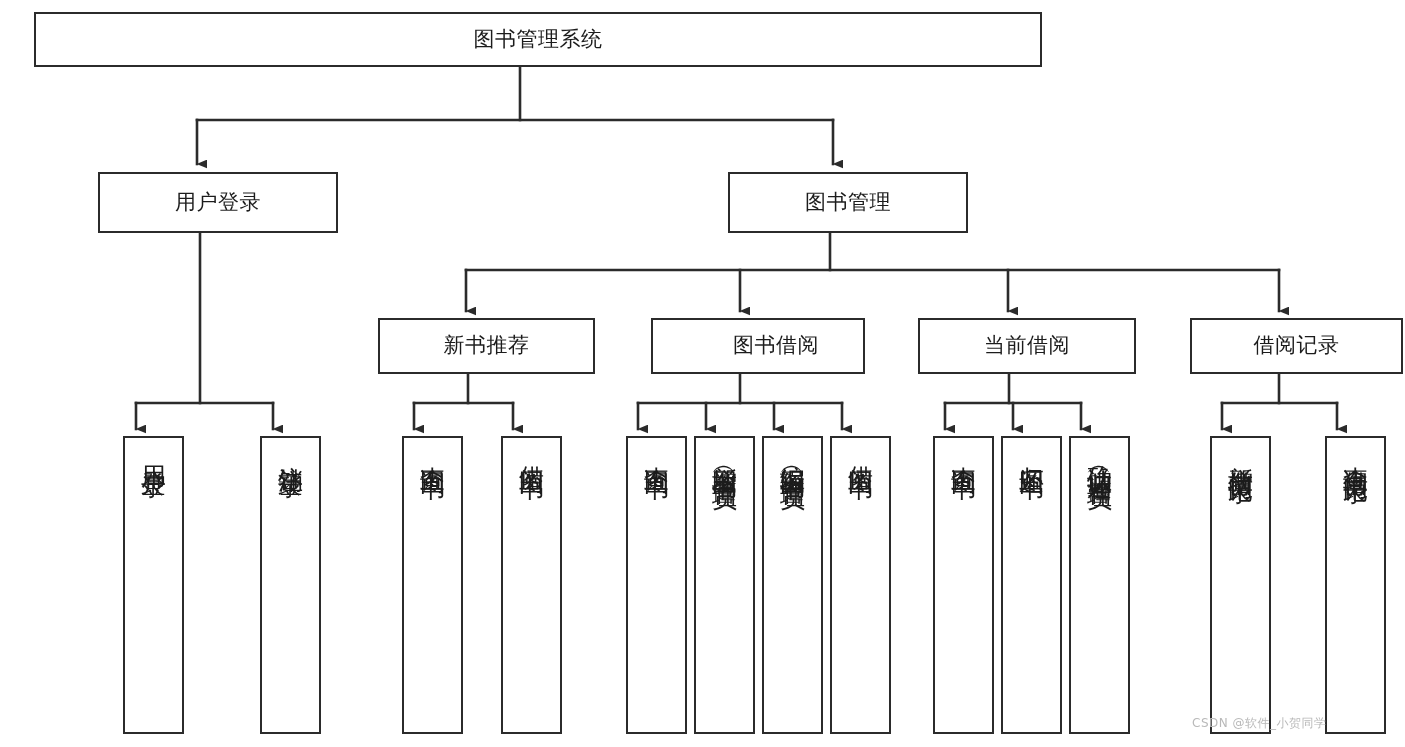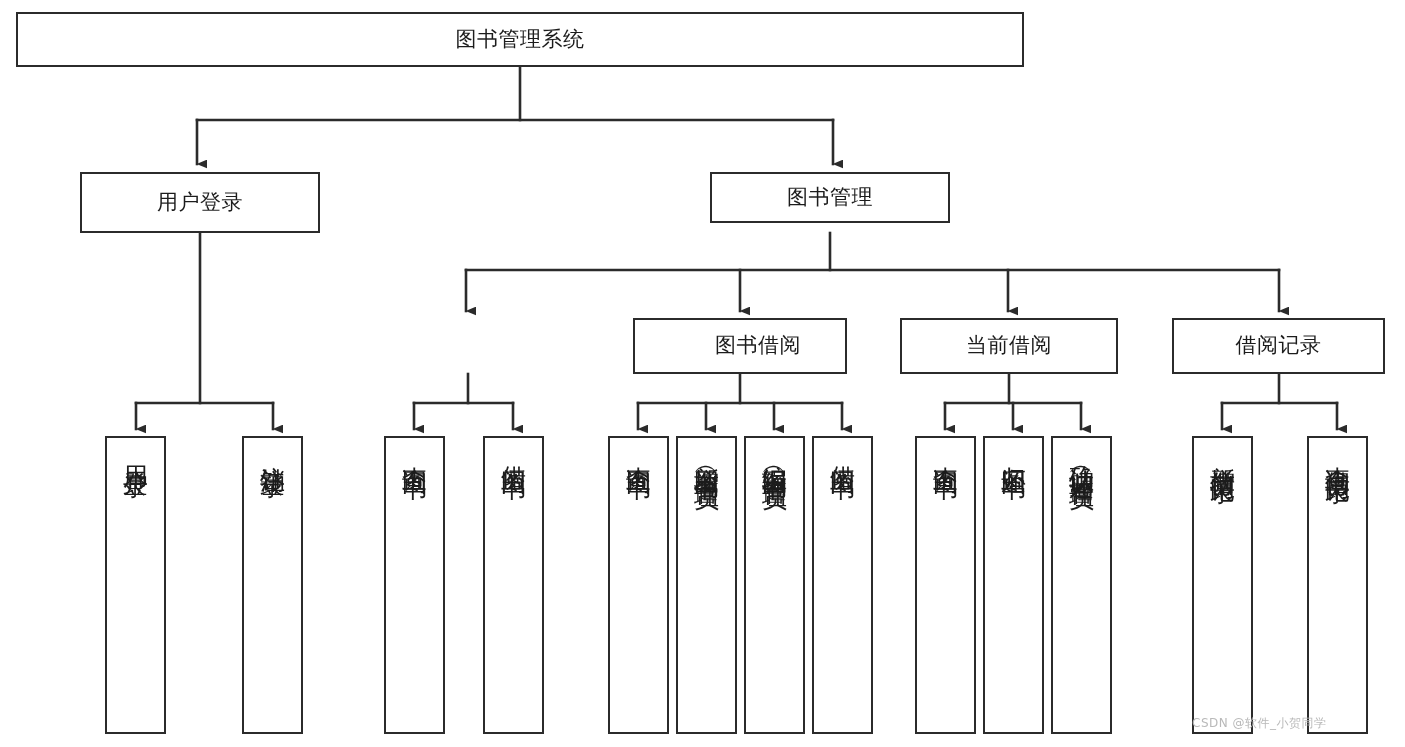--- a/index.html
+++ b/index.html
@@ -25,20 +25,21 @@
     height: 747px;
   }
   .node-box {
     position: absolute;
     box-sizing: border-box;
     background: #ffffff;
     border: 2px solid #2b2b2b;
     display: flex;
     align-items: center;
     justify-content: center;
+    margin-left: 18px;
   }
   .node-label {
     color: #1c1c1c;
     text-align: center;
     line-height: 1.12;
     letter-spacing: 0.5px;
     white-space: pre;
   }
   .horizontal .node-label {
     font-size: 21px;
@@ -119,24 +120,27 @@
     </g>
   </svg>
 
   <div class="node-box horizontal" style="left:16px; top:12px; width:1008px; height:55px;">
     <span class="node-label">图书管理系统</span>
   </div>
 
   <div class="node-box horizontal" style="left:80px; top:172px; width:240px; height:61px;">
     <span class="node-label">用户登录</span>
   </div>
-  <div class="node-box horizontal" style="left:710px; top:172px; width:240px; height:51px;align-items:center;">
+  <div class="node-box horizontal" style="left:710px; top:172px; width:240px; height:61px;align-items:center;">
     <span class="node-label">图书管理</span>
   </div>
 
+  <div class="node-box horizontal" style="left:360px; top:318px; width:217px; height:56px;">
+    <span class="node-label">新书推荐</span>
+  </div>
   <div class="node-box horizontal" style="left:633px; top:318px; width:214px; height:56px;padding-left:36px;">
     <span class="node-label">图书借阅</span>
   </div>
   <div class="node-box horizontal" style="left:900px; top:318px; width:218px; height:56px;">
     <span class="node-label">当前借阅</span>
   </div>
   <div class="node-box horizontal" style="left:1172px; top:318px; width:213px; height:56px;">
     <span class="node-label">借阅记录</span>
   </div>
 

